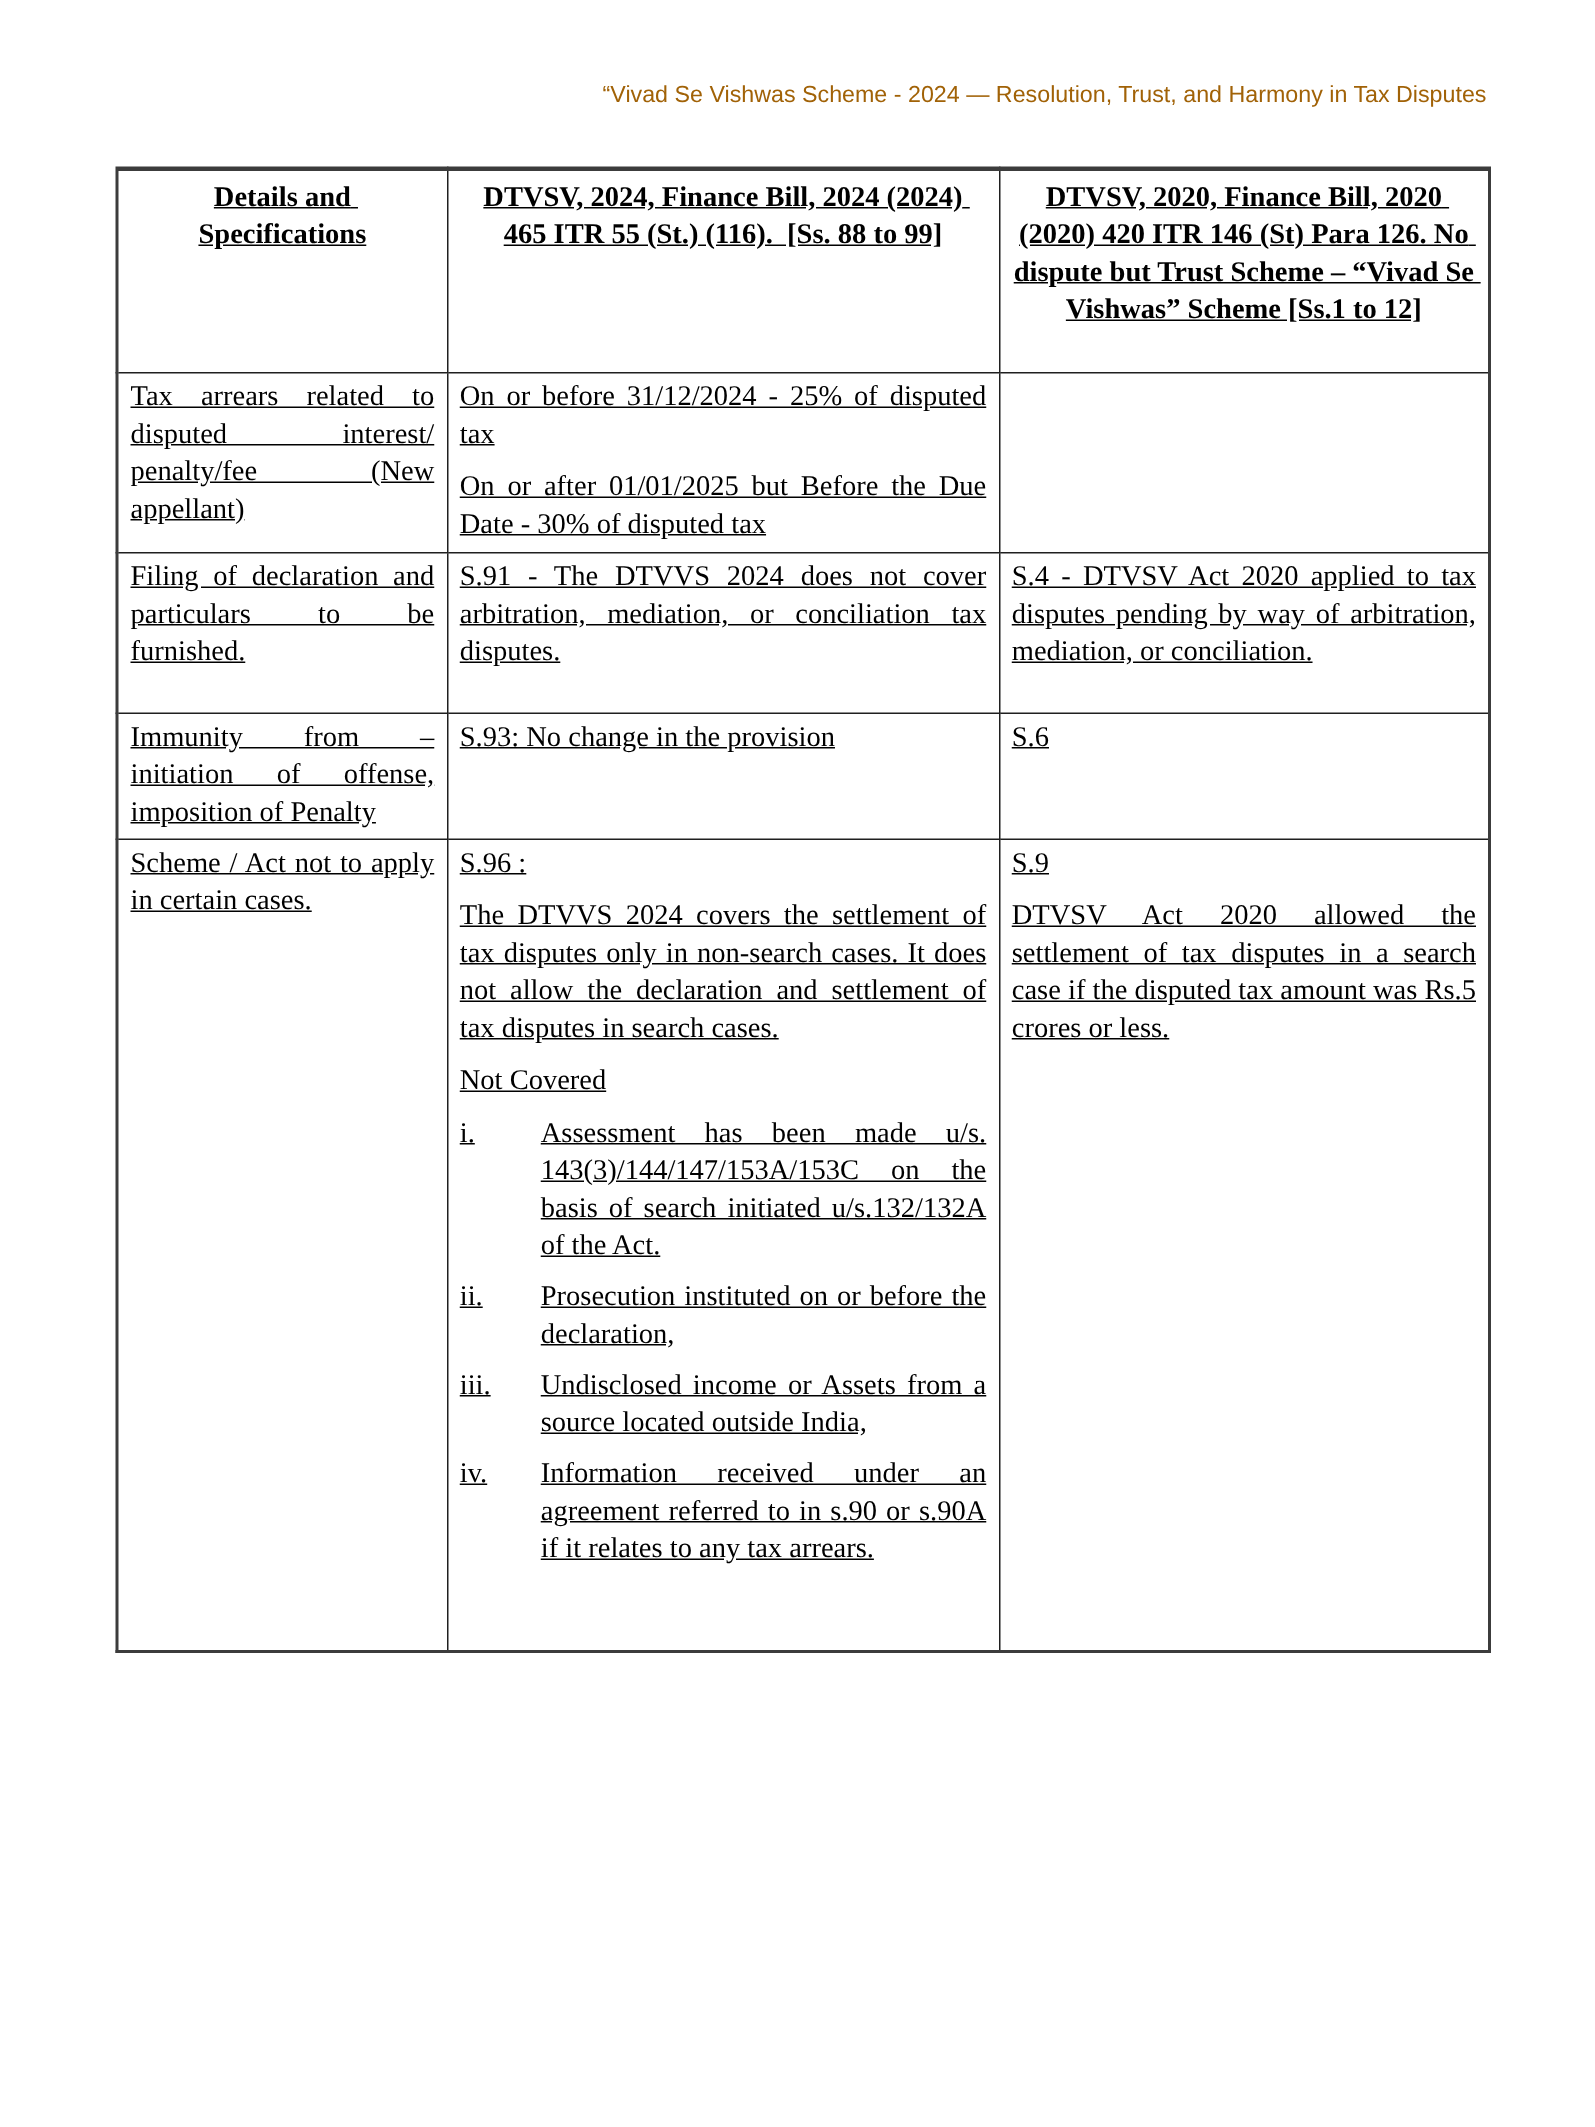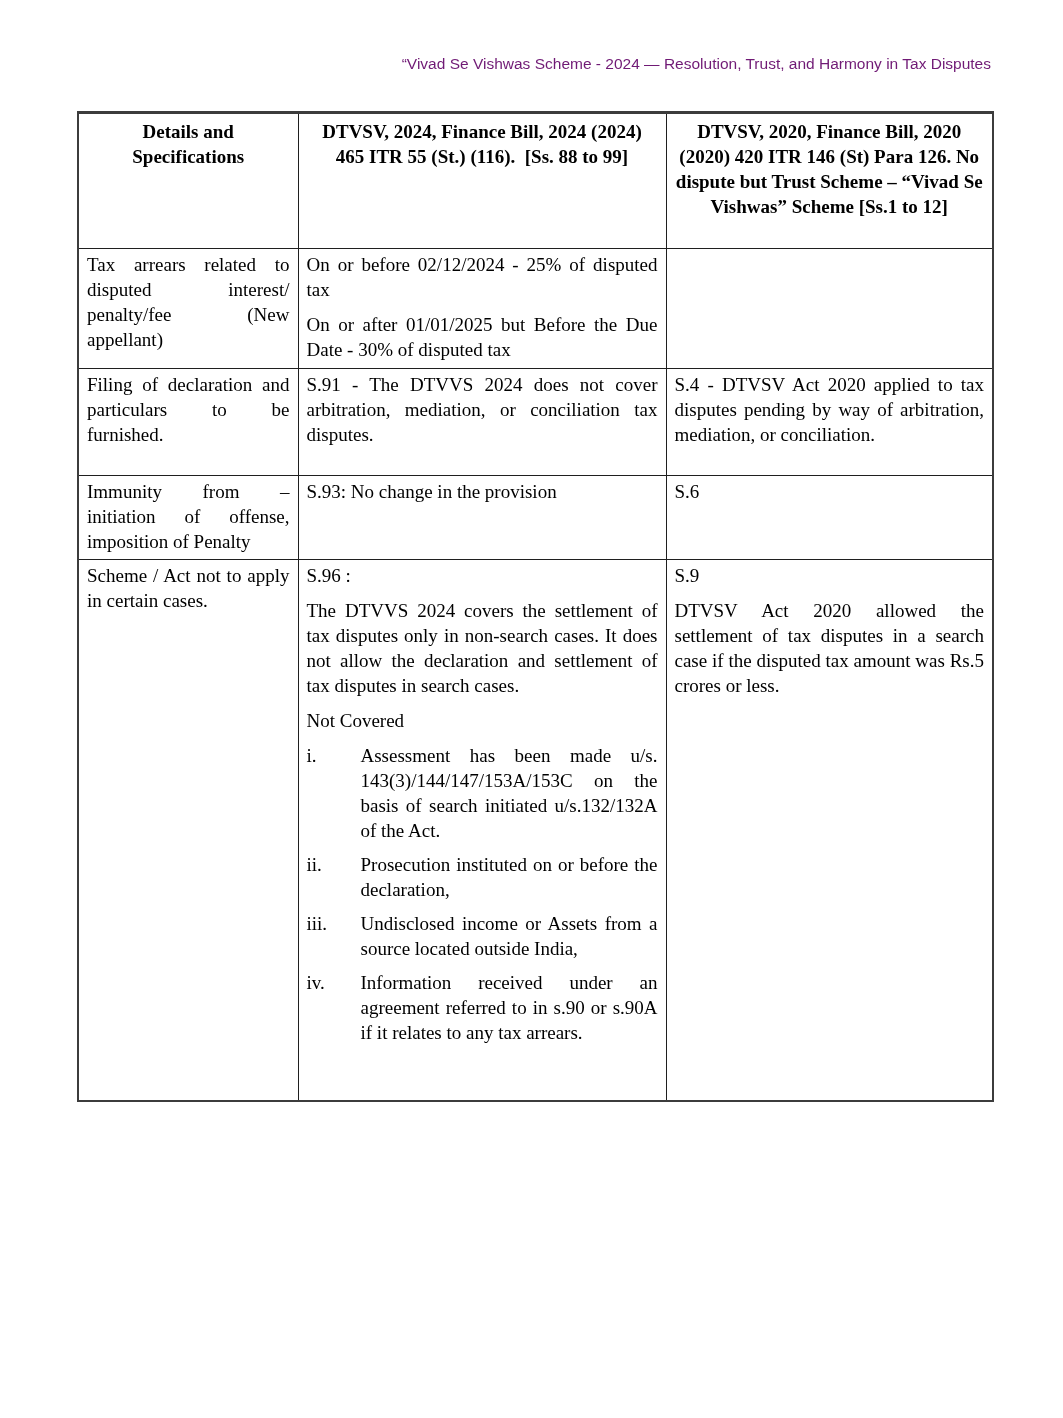--- a/index.html
+++ b/index.html
@@ -12,32 +12,33 @@
     color: #000000;
     overflow: hidden;
   }
   .doc-title {
     position: absolute;
     top: 54px;
     right: 72px;
     font-family: "Liberation Sans", sans-serif;
     font-size: 15.5px;
     line-height: 20px;
-    color: #701a75;
+    color: #a16207;
     white-space: nowrap;
   }
   table.doc-table {
     position: absolute;
     top: 111px;
     left: 77px;
     width: 915px;
     border-collapse: collapse;
     table-layout: fixed;
     font-size: 19px;
     line-height: 25px;
+    text-decoration: underline;
   }
   table.doc-table { border: 2px solid #3c3c3c; border-top-width: 3px; }
   .doc-table th, .doc-table td {
     border: 1px solid #1f1f1f;
     vertical-align: top;
     padding: 3px 8px 5px 8px;
   }
   .doc-table th {
     font-weight: bold;
     text-align: center;
@@ -77,21 +78,21 @@
       <th>DTVSV, 2024, Finance Bill, 2024 (2024) 465 ITR 55 (St.) (116).  [Ss. 88 to 99]</th>
       <th>DTVSV, 2020, Finance Bill, 2020 (2020) 420 ITR 146 (St) Para 126. No dispute but Trust Scheme – “Vivad Se Vishwas” Scheme [Ss.1 to 12]</th>
     </tr>
   </thead>
   <tbody>
     <tr class="r1">
       <td>
           <p>Tax arrears related to disputed interest/ penalty/fee (New appellant)</p>
         </td>
       <td>
-        <p>On or before 02/12/2024 - 25% of disputed tax</p>
+        <p>On or before 31/12/2024 - 25% of disputed tax</p>
         <p>On or after 01/01/2025 but Before the Due Date - 30% of disputed tax</p>
       </td>
       <td></td>
     </tr>
     <tr class="r2">
       <td>
           <p>Filing of declaration and particulars to be furnished.</p>
         </td>
       <td>
           <p>S.91 - The DTVVS 2024 does not cover arbitration, mediation, or conciliation tax disputes.</p>

